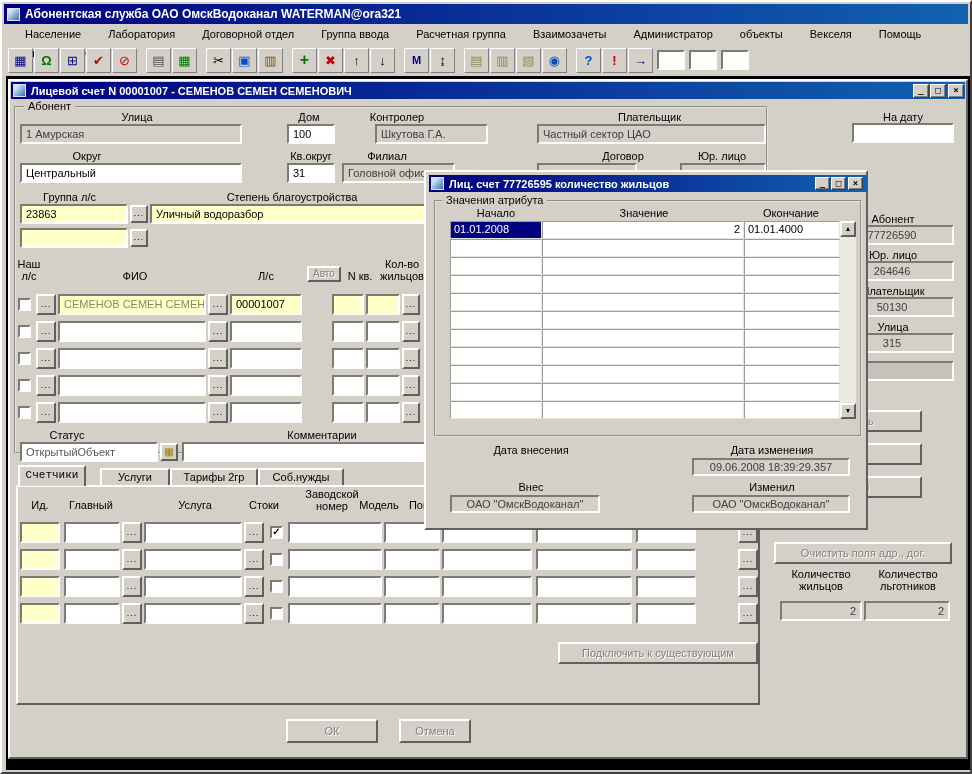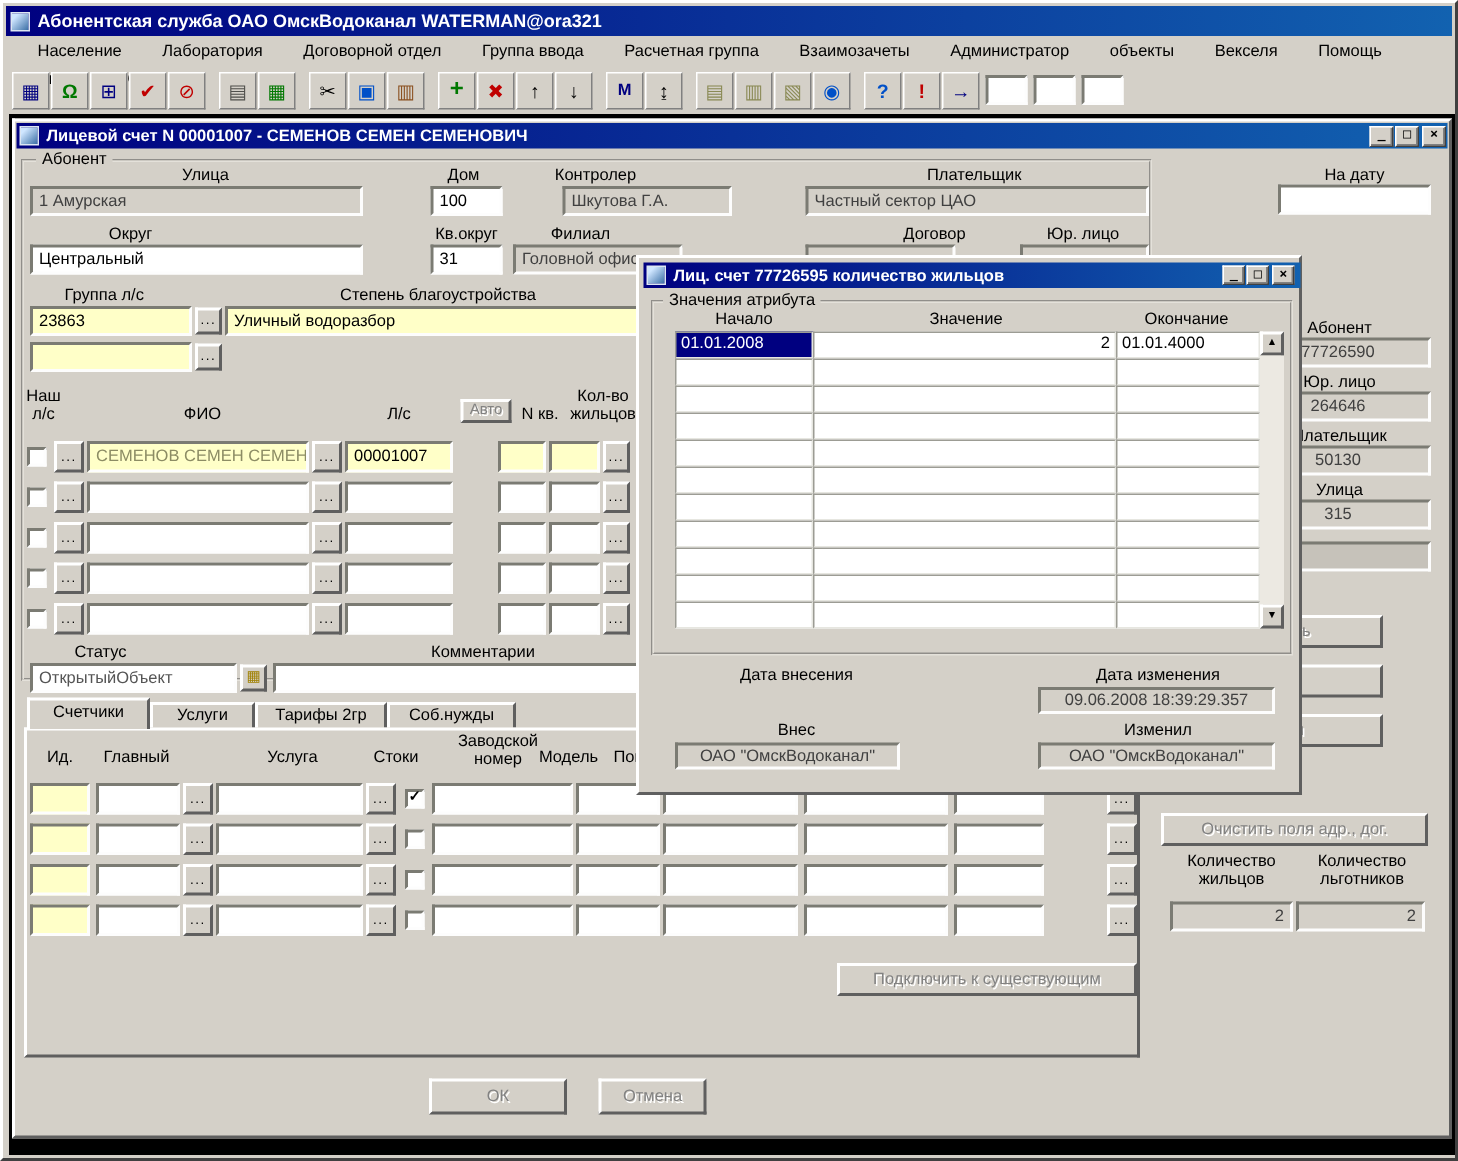--- a/index.html
+++ b/index.html
@@ -213,21 +213,21 @@
     <div class="abs sunken field yellow" style="left:330px;top:292px;width:32px;height:21px;"></div>
     <div class="abs sunken field yellow" style="left:364px;top:292px;width:34px;height:21px;"></div>
     <div class="abs dots" style="left:400px;top:292px;width:18px;height:21px;line-height:16px;">...</div>
 
     <div class="abs lbl" style="left:30px;top:427px;width:70px;">Статус</div>
     <div class="abs sunken field" style="left:18px;top:440px;width:138px;height:20px;color:#555;">ОткрытыйОбъект</div>
     <div class="abs dots" style="left:158px;top:441px;width:18px;height:18px;font-size:10px;color:#a08000;letter-spacing:0;"><span>▦</span></div>
     <div class="abs lbl" style="left:275px;top:427px;width:90px;">Комментарии</div>
     <div class="abs sunken field" style="left:180px;top:440px;width:576px;height:20px;"></div>
 
-    <div class="tab" style="left:16px;top:463px;width:82px;height:21px;z-index:5;">Счетчики</div>
+    <div class="tab" style="left:16px;top:463px;width:68px;height:21px;z-index:5;font-family:Liberation Mono, monospace;">Счетчики</div>
     <div class="tab" style="left:98px;top:466px;width:70px;height:18px;line-height:14px;">Услуги</div>
     <div class="tab" style="left:168px;top:466px;width:88px;height:18px;line-height:14px;">Тарифы 2гр</div>
     <div class="tab" style="left:256px;top:466px;width:86px;height:18px;line-height:14px;">Соб.нужды</div>
     <div class="abs raised" style="left:14px;top:483px;width:744px;height:220px;"></div>
 
     <div class="abs lbl" style="left:20px;top:497px;width:36px;">Ид.</div>
     <div class="abs lbl" style="left:58px;top:497px;width:62px;">Главный</div>
     <div class="abs lbl" style="left:146px;top:497px;width:94px;">Услуга</div>
     <div class="abs lbl" style="left:240px;top:497px;width:44px;">Стоки</div>
     <div class="abs lbl" style="left:284px;top:486px;width:92px;">Заводской

